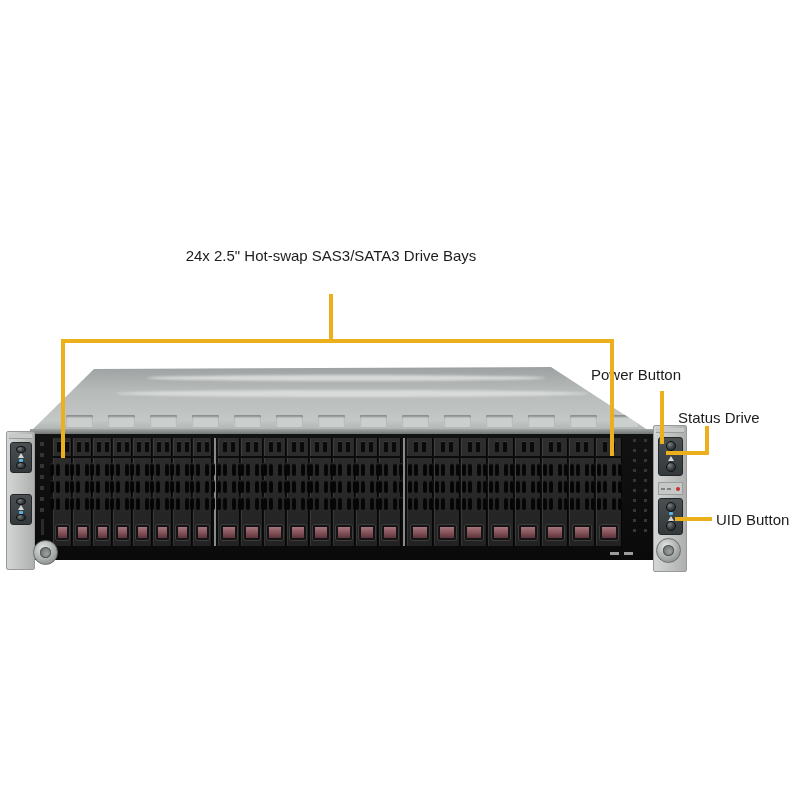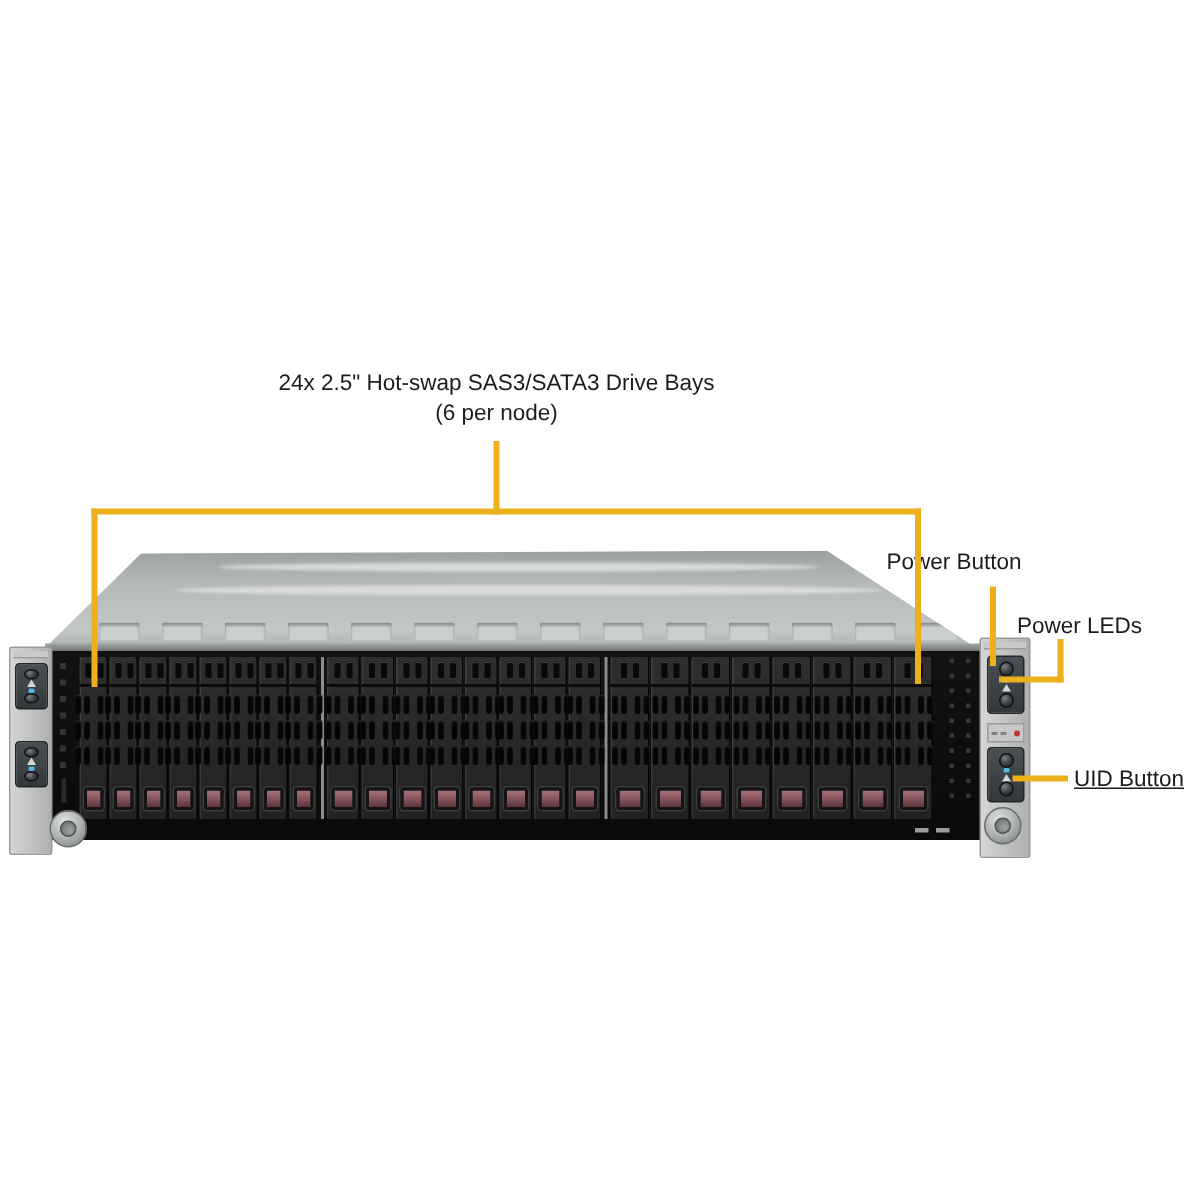--- a/index.html
+++ b/index.html
@@ -127,25 +127,24 @@
     box-shadow:inset 0 0 0 1px #515554;
   }
 </style>
 </head>
 <body>
 
 <div class="scene">
 
   <div class="title">
     <div>24x 2.5" Hot-swap SAS3/SATA3 Drive Bays</div>
-    <div>(6 per node)</div>
   </div>
   <div class="lbl" style="left:591px; top:366px;">Power Button</div>
-  <div class="lbl" style="left:678px; top:409px;">Power LEDs</div>
-  <div class="lbl" style="left:716px; top:511px;text-decoration:underline;">UID Button</div>
+  <div class="lbl" style="left:678px; top:409px;">Status Drive</div>
+  <div class="lbl" style="left:716px; top:511px;">UID Button</div>
 
   <div class="cl" style="left:329px; top:294px; width:4px; height:49px;"></div>
   <div class="cl" style="left:61px;  top:339px; width:553px; height:4px;"></div>
   <div class="cl" style="left:61px;  top:339px; width:4px; height:119px;"></div>
   <div class="cl" style="left:610px; top:339px; width:4px; height:117px;"></div>
   <div class="cl" style="left:660px; top:391px; width:4px; height:53px;"></div>
   <div class="cl" style="left:705px; top:426px; width:4px; height:29px;"></div>
   <div class="cl" style="left:666px; top:451px; width:43px; height:4px;"></div>
   <div class="cl" style="left:675px; top:517px; width:37px; height:4px;"></div>
 

